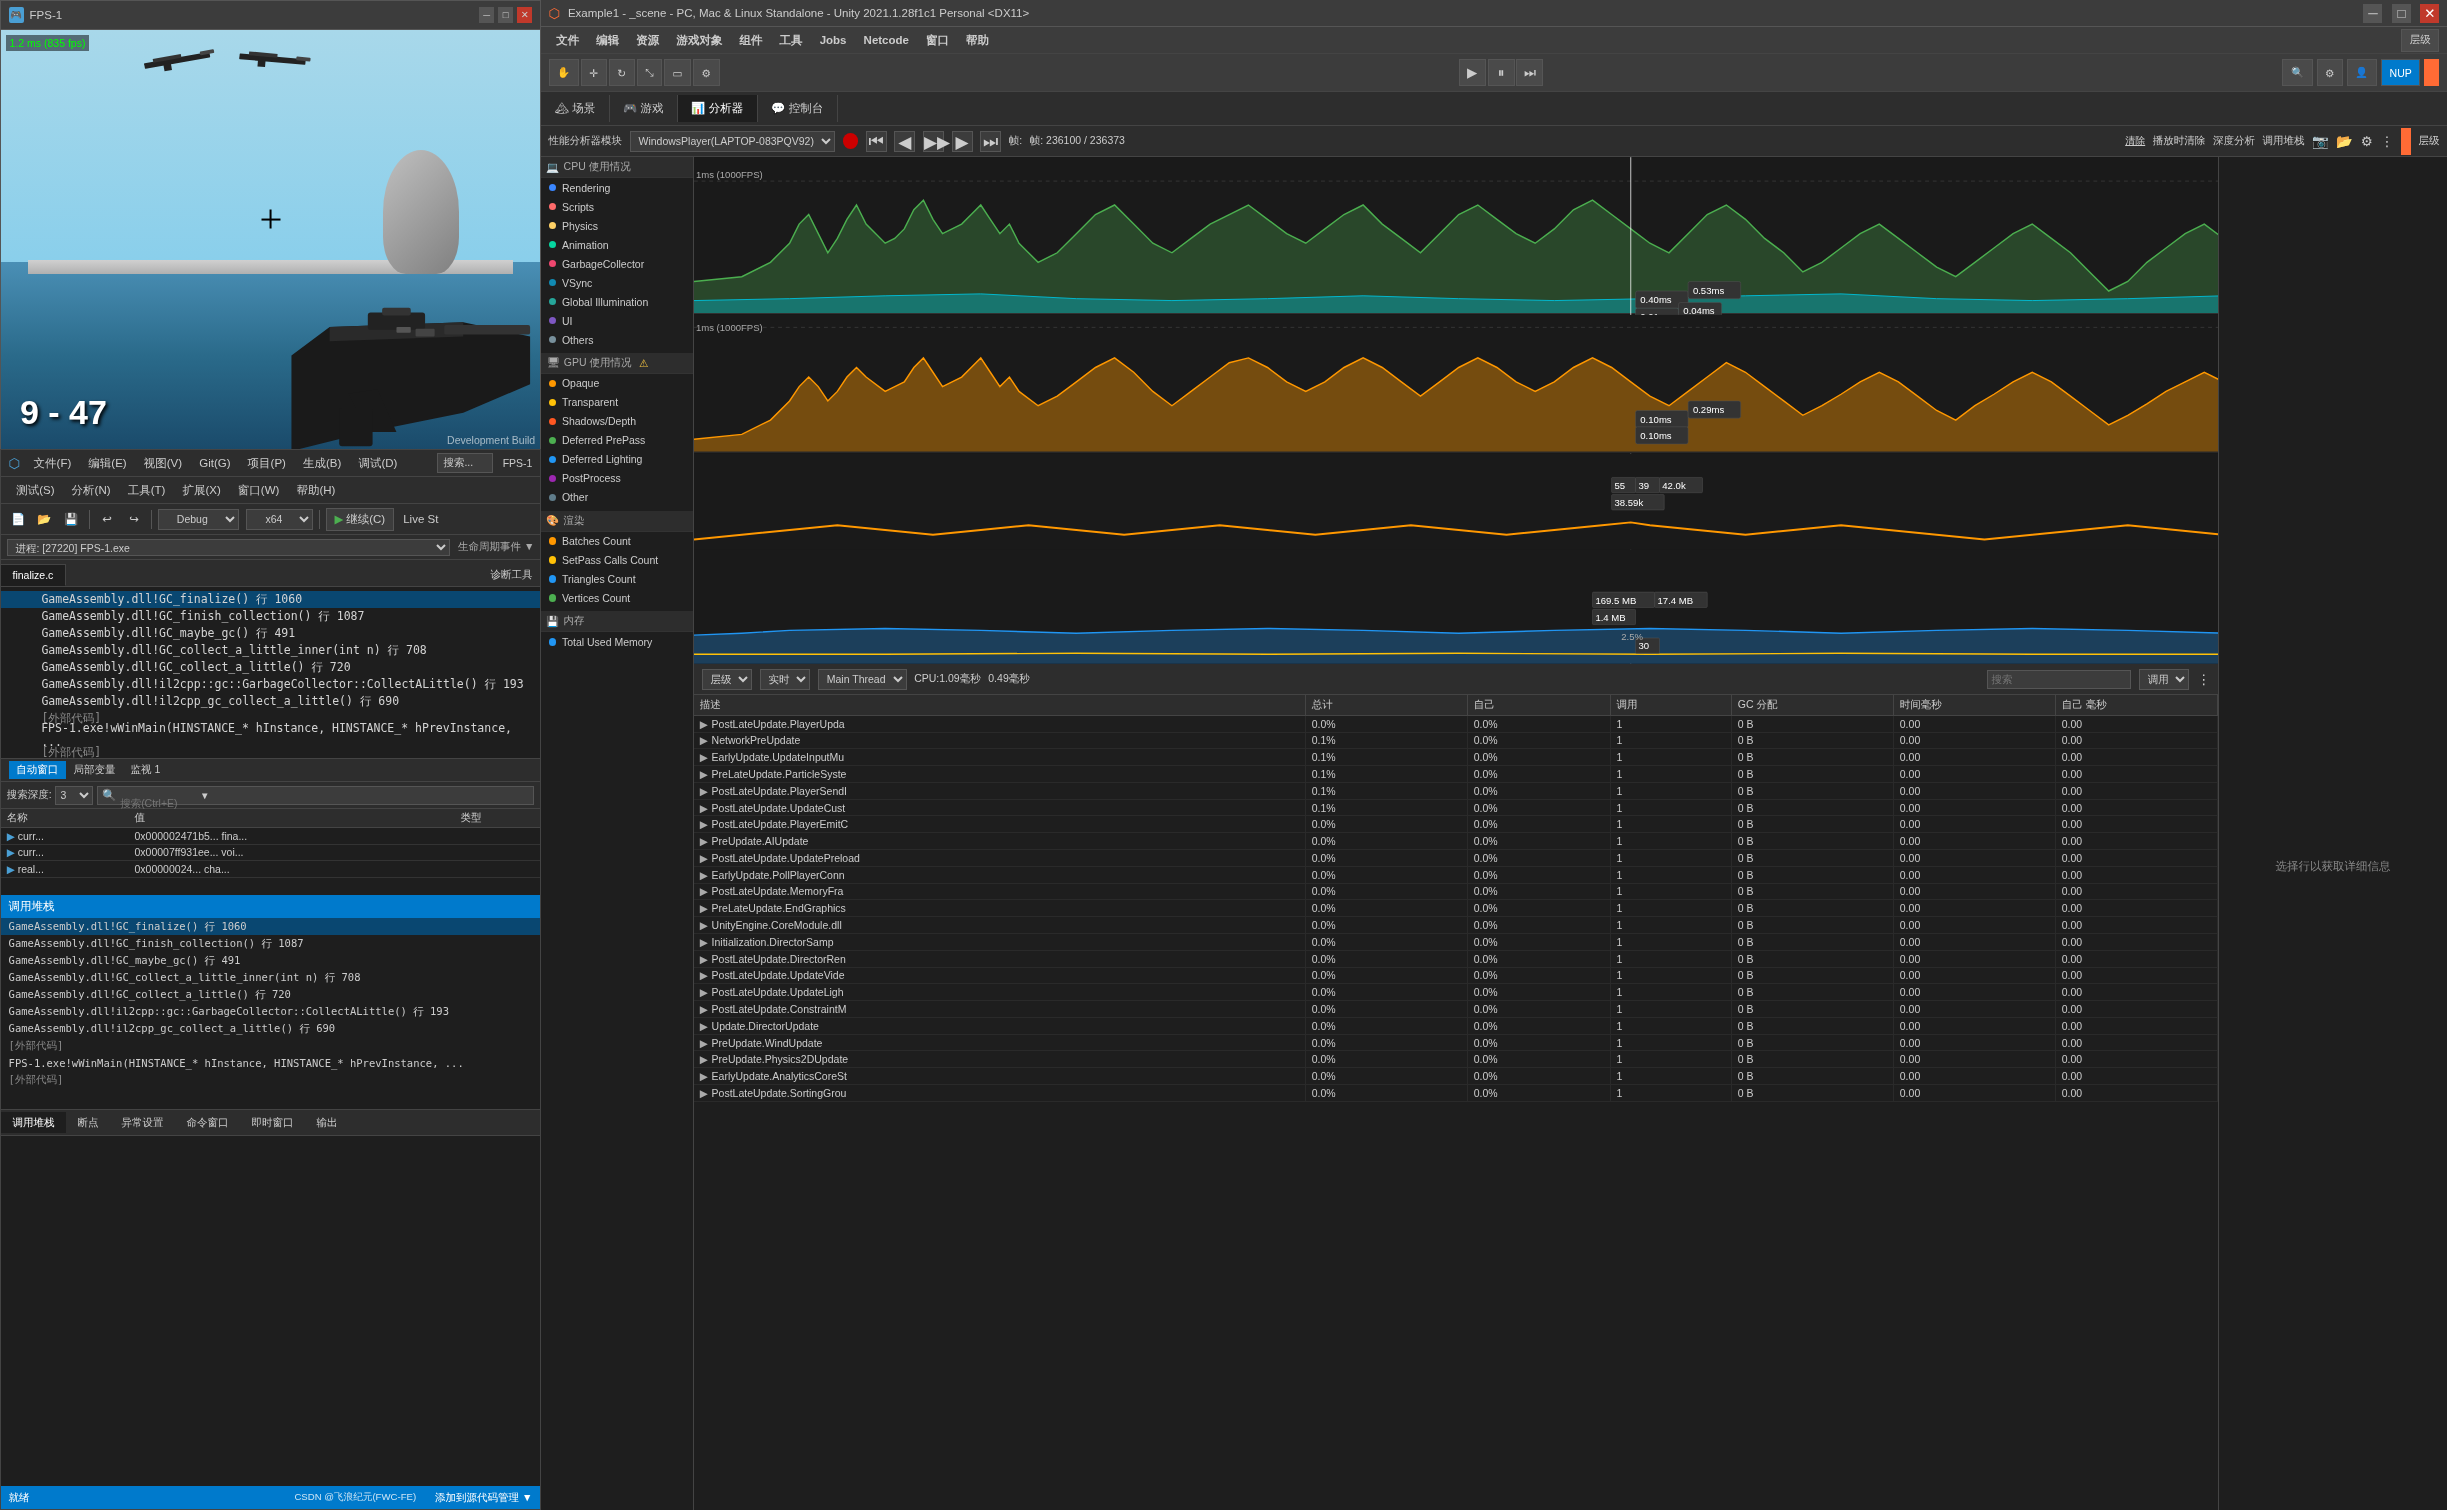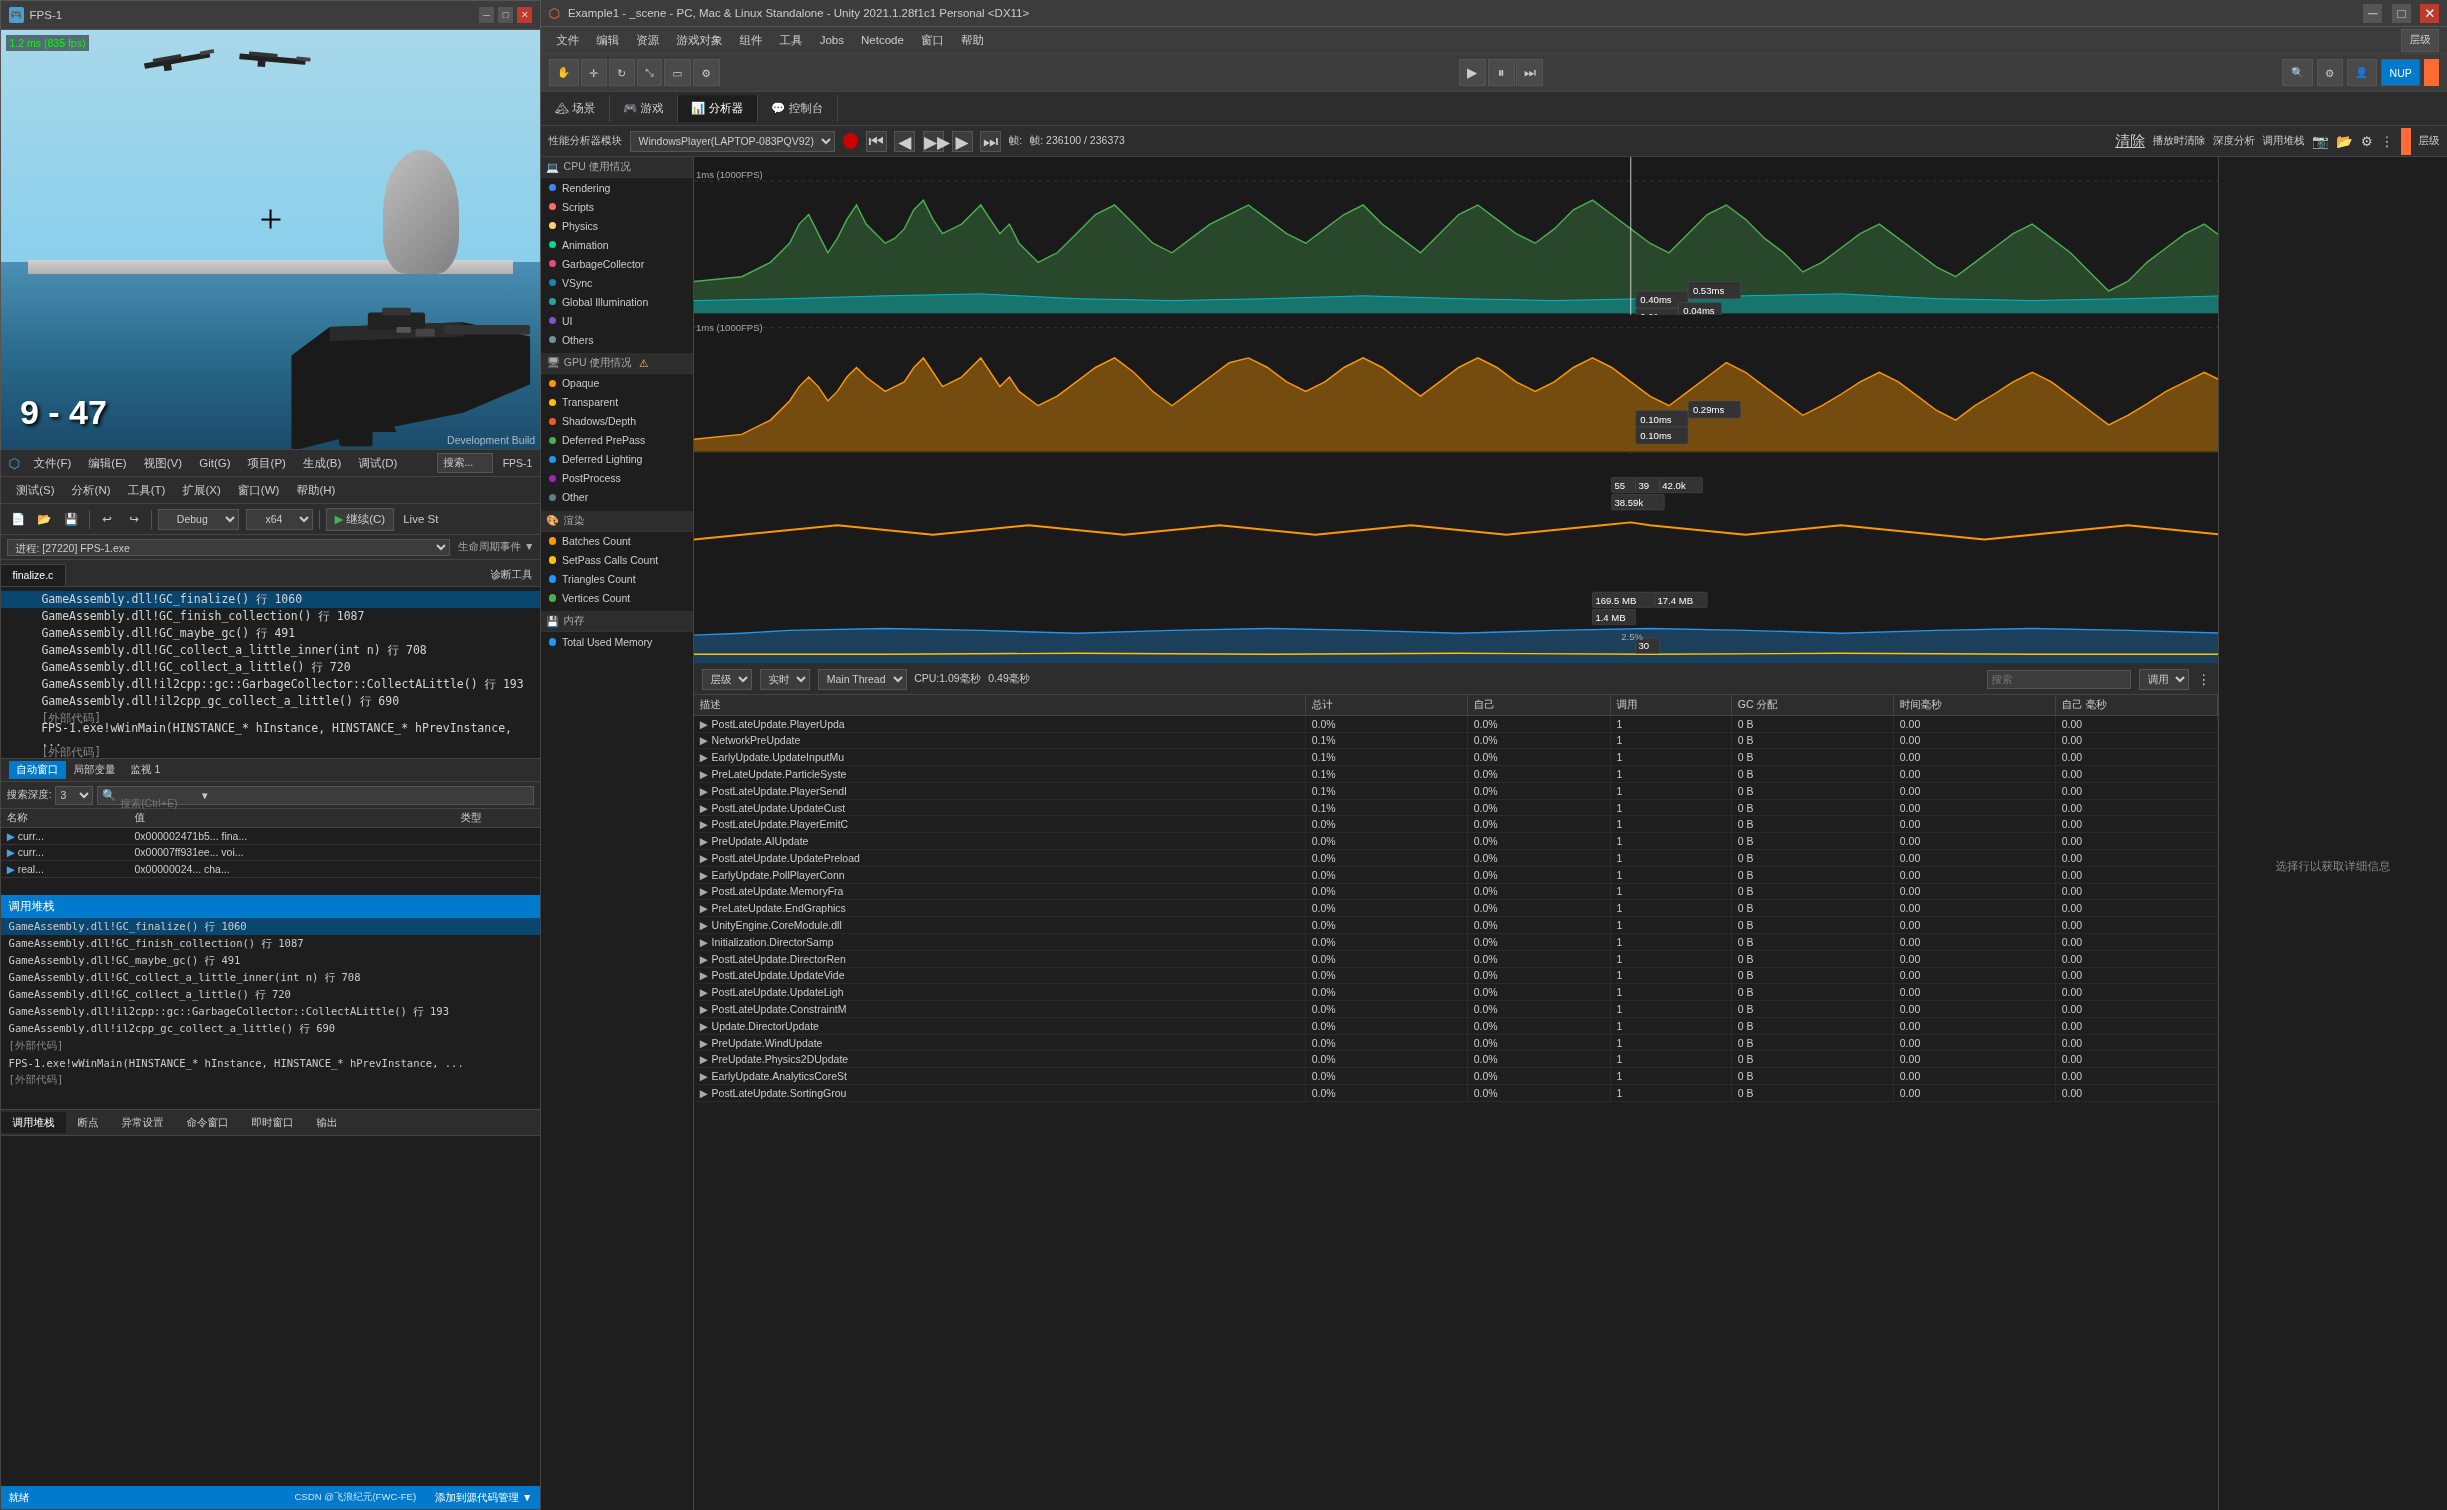--- a/index.html
+++ b/index.html
@@ -330,20 +330,21 @@
       align-items: center;
       padding: 0 7.6px;
       gap: 1.9px;
       border-bottom: 1px solid #444;
     }
     .unity-menu-item {
       padding: 1.9px 7.6px;
       font-size: 11.5px;
       color: #ccc;
       cursor: pointer;
+      font-weight: bold;
     }
     .unity-toolbar {
       height: 38px;
       background: #3c3c3c;
       display: flex;
       align-items: center;
       padding: 0 7.6px;
       gap: 3.8px;
       border-bottom: 1px solid #444;
     }
@@ -853,21 +854,21 @@
 
     <div style="width:15.3px;height:15.3px;background:#cc0000;border-radius:50%;cursor:pointer;"></div>
     <button style="background:#3c3c3c;border:1px solid #555;color:#ccc;font-size:17px;height:21px;width:21px;padding:0;">⏮</button>
     <button style="background:#3c3c3c;border:1px solid #555;color:#ccc;font-size:17px;height:21px;width:21px;padding:0;">◀</button>
     <button style="background:#3c3c3c;border:1px solid #555;color:#ccc;font-size:17px;height:21px;width:21px;padding:0;">▶▶</button>
     <button style="background:#3c3c3c;border:1px solid #555;color:#ccc;font-size:17px;height:21px;width:21px;padding:0;">▶</button>
     <button style="background:#3c3c3c;border:1px solid #555;color:#ccc;font-size:17px;height:21px;width:21px;padding:0;">⏭</button>
     <span style="font-size:10.5px;color:#ccc;">帧:</span>
     <span style="font-size:10.5px;color:#ccc;">帧: 236100 / 236373</span>
     <span style="flex:1;"></span>
-    <span style="font-size:15px;color:#ccc;cursor:pointer;text-decoration:underline;">清除</span>
+    <span style="font-size:10px;color:#ccc;cursor:pointer;text-decoration:underline;">清除</span>
     <span style="font-size:10.5px;color:#ccc;cursor:pointer;">播放时清除</span>
     <span style="font-size:10.5px;color:#ccc;cursor:pointer;">深度分析</span>
     <span style="font-size:10.5px;color:#ccc;cursor:pointer;">调用堆栈</span>
     <button style="background:transparent;border:none;color:#ccc;font-size:13.4px;">📷</button>
     <button style="background:transparent;border:none;color:#ccc;font-size:13.4px;">📂</button>
     <button style="background:transparent;border:none;color:#ccc;font-size:13.4px;">⚙</button>
     <button style="background:transparent;border:none;color:#ccc;font-size:13.4px;">⋮</button>
     <button style="background:#ff6b35;border:none;color:white;width:9.6px;height:27px;"></button>
     <span style="font-size:10.5px;color:#ccc;cursor:pointer;">层级</span>
   </div>

